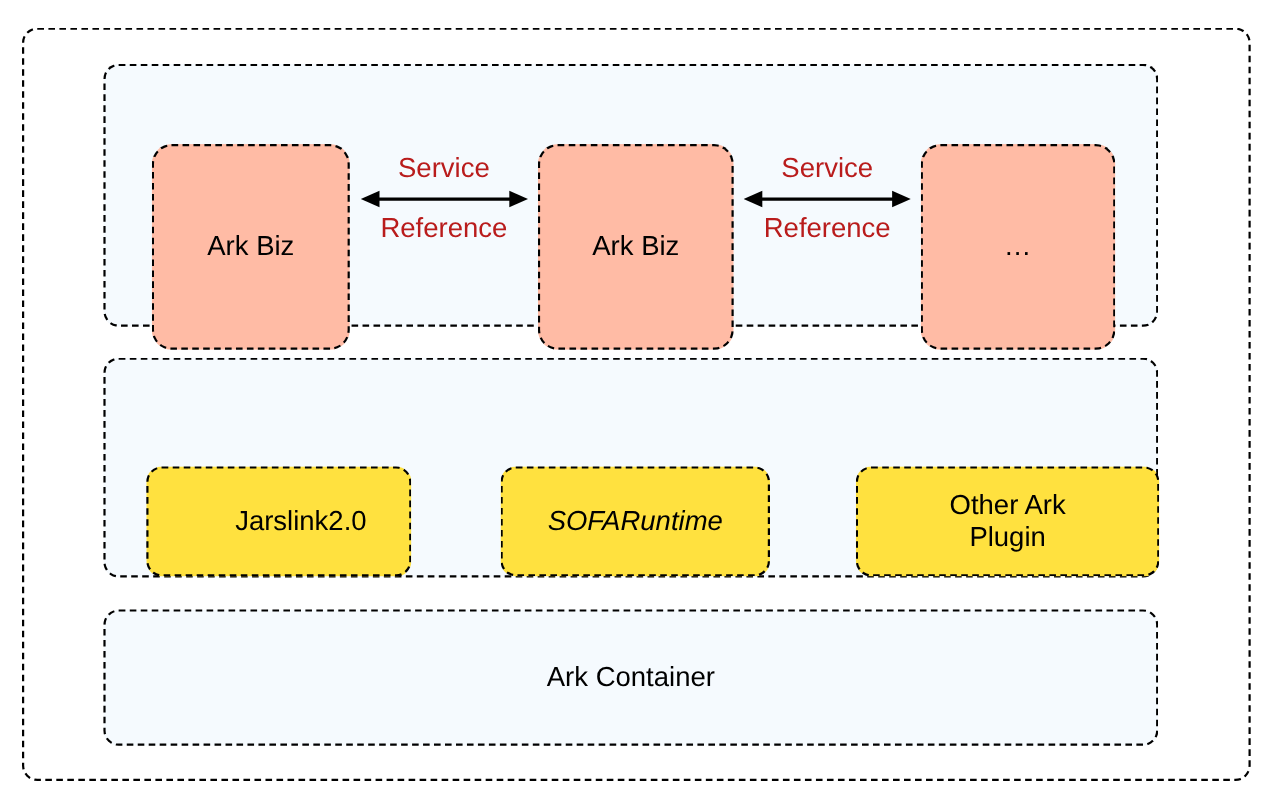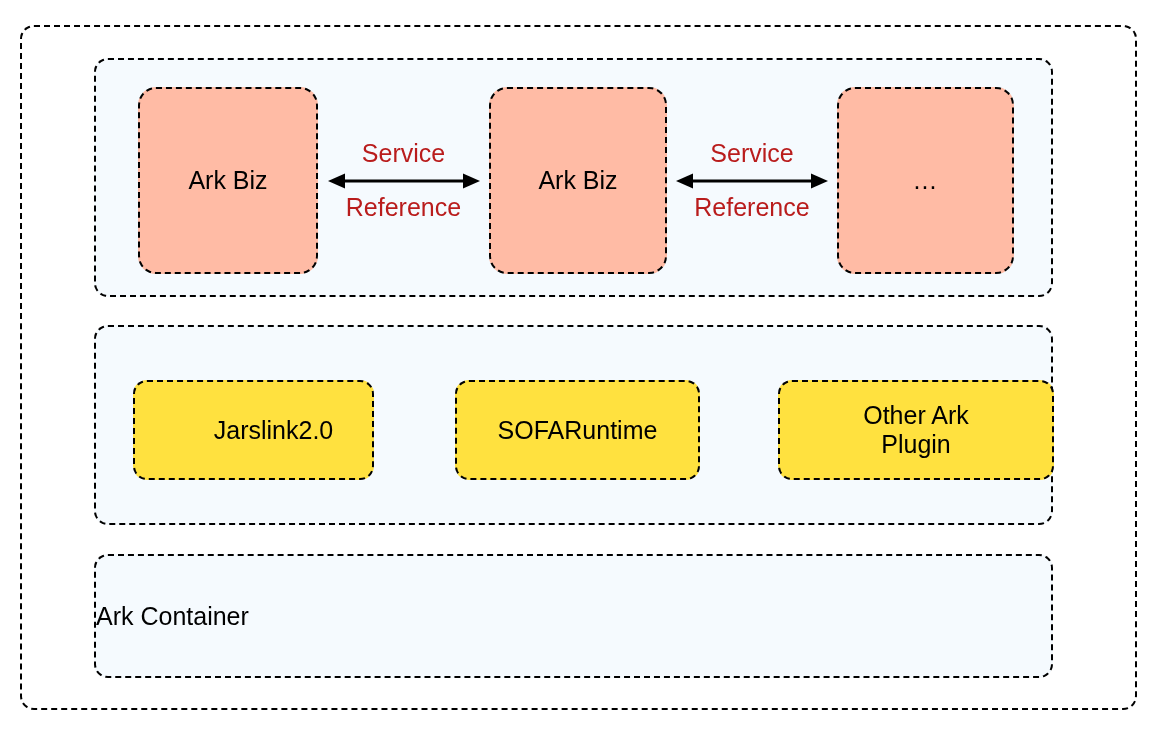--- a/index.html
+++ b/index.html
@@ -52,20 +52,21 @@
   .node {
     position: absolute;
     box-sizing: border-box;
     border: 2.4px dashed #000000;
     display: flex;
     align-items: center;
     justify-content: center;
     text-align: center;
     color: #000000;
     line-height: 1.16;
+    margin-top: 44px;
   }
 
   
   .node-biz {
     background: #ffbba5;
     border-radius: 18px;
     top: 27px;          
     height: 187px;
     font-size: 25px;
   }
@@ -81,33 +82,33 @@
 
   
   .node-plugin {
     background: #ffe13f;
     border-radius: 14px;
     top: 53px;          
     height: 100px;
     font-size: 25px;
   }
   .plugin-1 { left: 37px;  width: 241px; padding-left: 40px; }
-  .plugin-2 { left: 359px; width: 245px; }
+  .plugin-2 { left: 359px; width: 245px; font-style: italic; }
   .plugin-3 { left: 682px; width: 276px; }
 
   
   .container-label {
     position: absolute;
     left: 0;
     top: 0;
     width: 100%;
     height: 100%;
     display: flex;
     align-items: center;
-    justify-content: flex-start;
+    justify-content: center;
     font-size: 25px;
     color: #000000;
   }
 
   
   .connector {
     position: absolute;
     top: 27px;          
     height: 187px;
     display: flex;

